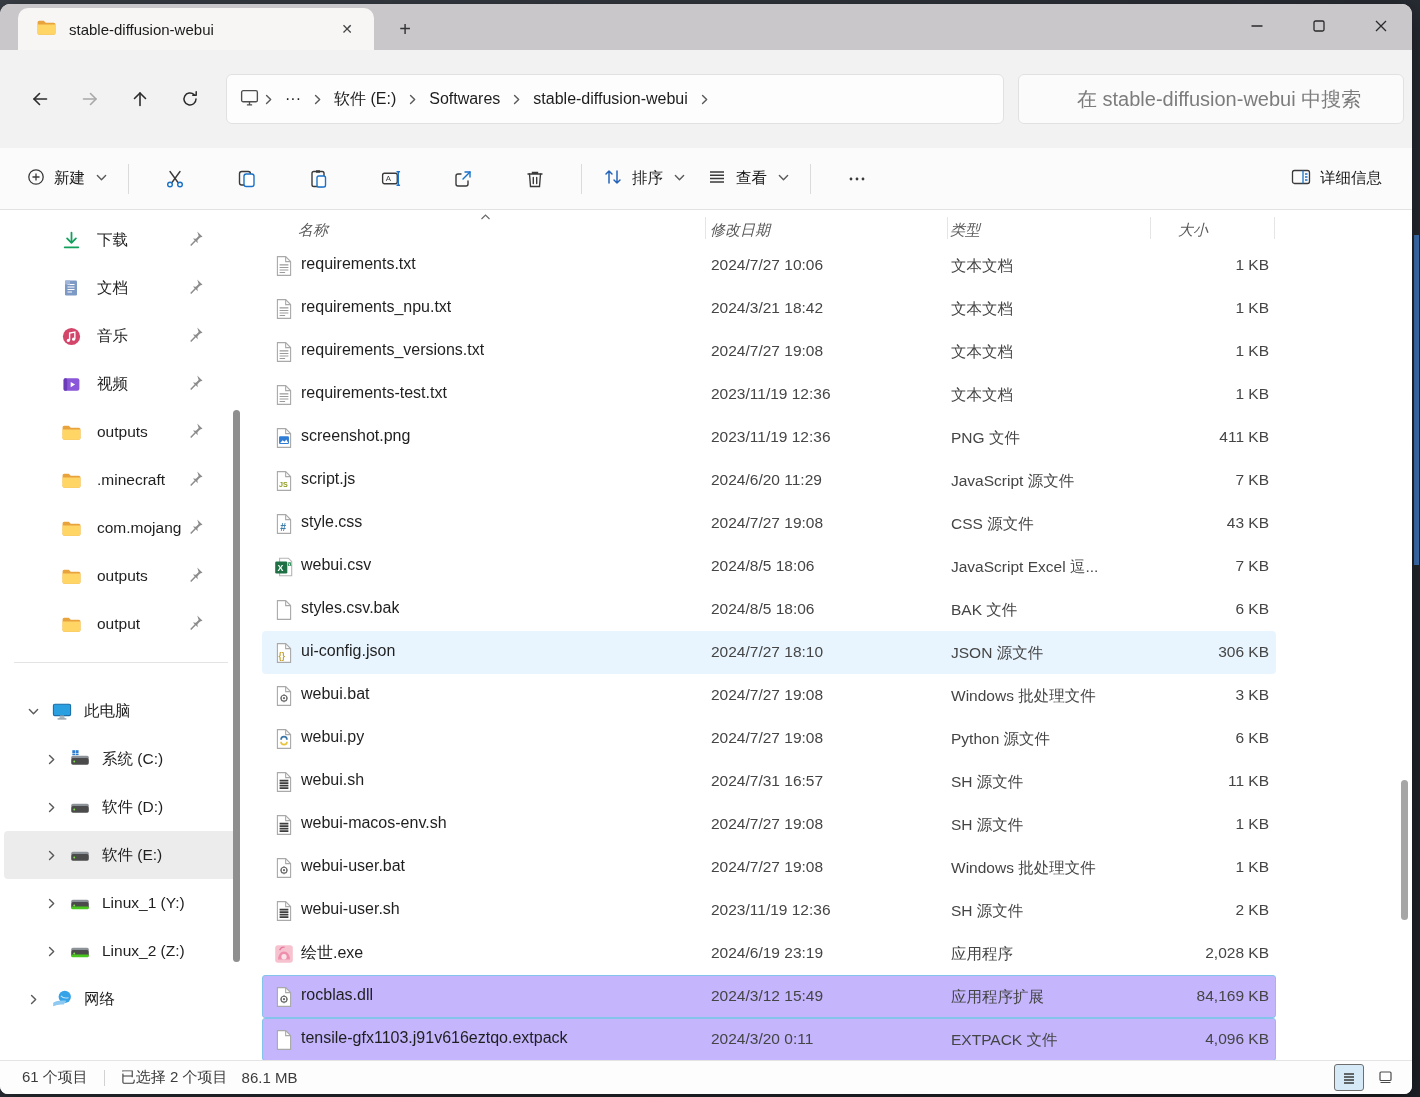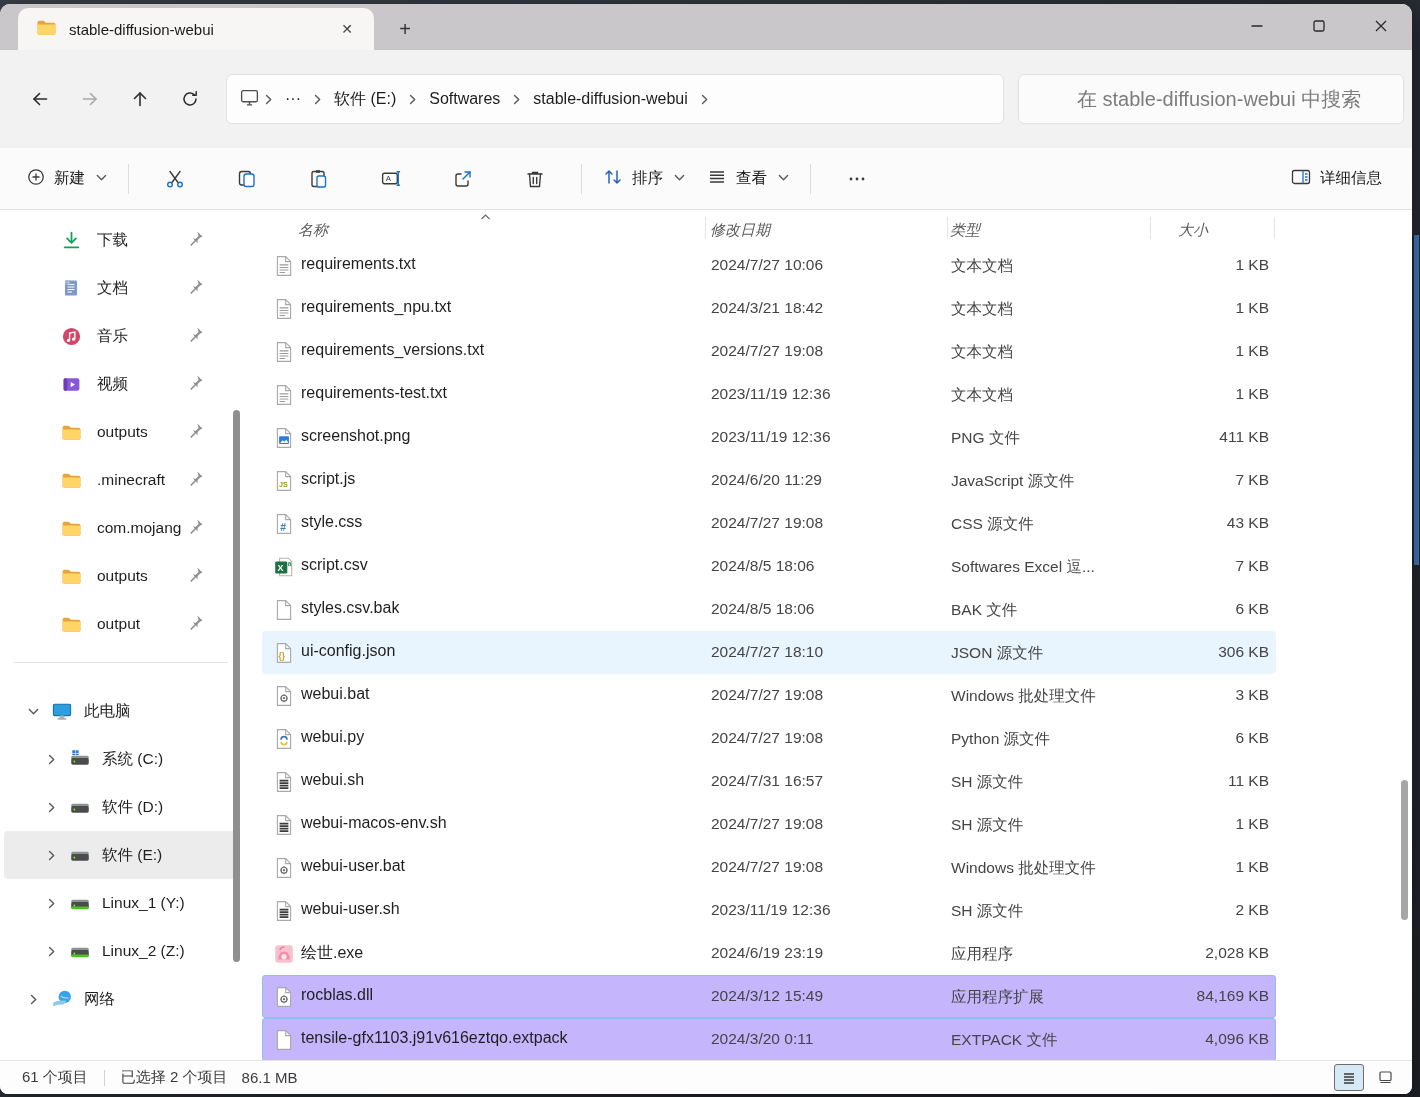--- a/index.html
+++ b/index.html
@@ -623,23 +623,23 @@
        <span class="row-type">CSS 源文件</span>
        <span class="row-size">43 KB</span>
      </div>
             <div class="row ">
        <span class="row-icon"><svg width="22" height="22" viewBox="0 0 20 20">
                   <path d="M6 2h8l3 3v13H6z" fill="#fff" stroke="#b5b5b5"></path>
                   <rect x="2" y="5" width="11" height="11" rx="1.2" fill="#1f7145"></rect>
                   <text x="4.2" y="13.6" font-size="8" font-weight="bold" font-family="Liberation Sans,sans-serif" fill="#fff">X</text>
                   <text x="13.5" y="9.5" font-size="6" font-weight="bold" font-family="Liberation Sans,sans-serif" fill="#2c8c57">a</text>
                 </svg></span>
-       <span class="row-name">script.csv</span>
+       <span class="row-name">webui.csv</span>
        <span class="row-date">2024/8/5 18:06</span>
-       <span class="row-type">Softwares Excel 逗...</span>
+       <span class="row-type">JavaScript Excel 逗...</span>
        <span class="row-size">7 KB</span>
      </div>
             <div class="row ">
        <span class="row-icon"><svg width="22" height="22" viewBox="0 0 20 20">
                   <path d="M4 1.5h7.5L16 6v12.5H4z" fill="#fff" stroke="#a9a9a9"></path>
                   <path d="M11.5 1.5V6H16" fill="none" stroke="#a9a9a9"></path>
                 </svg></span>
        <span class="row-name">styles.csv.bak</span>
        <span class="row-date">2024/8/5 18:06</span>
        <span class="row-type">BAK 文件</span>

